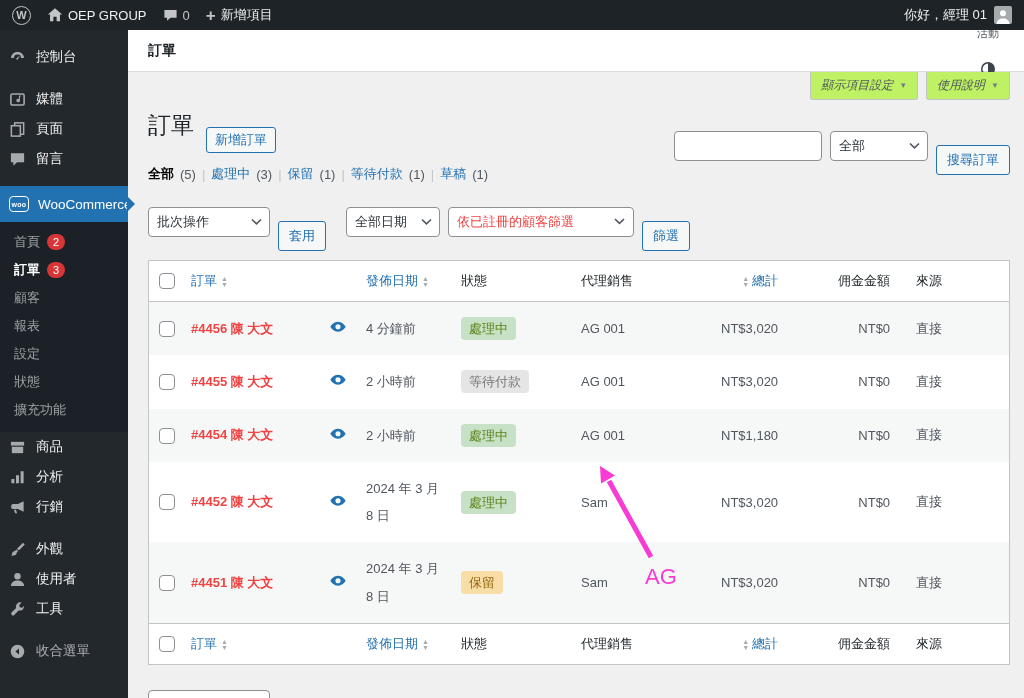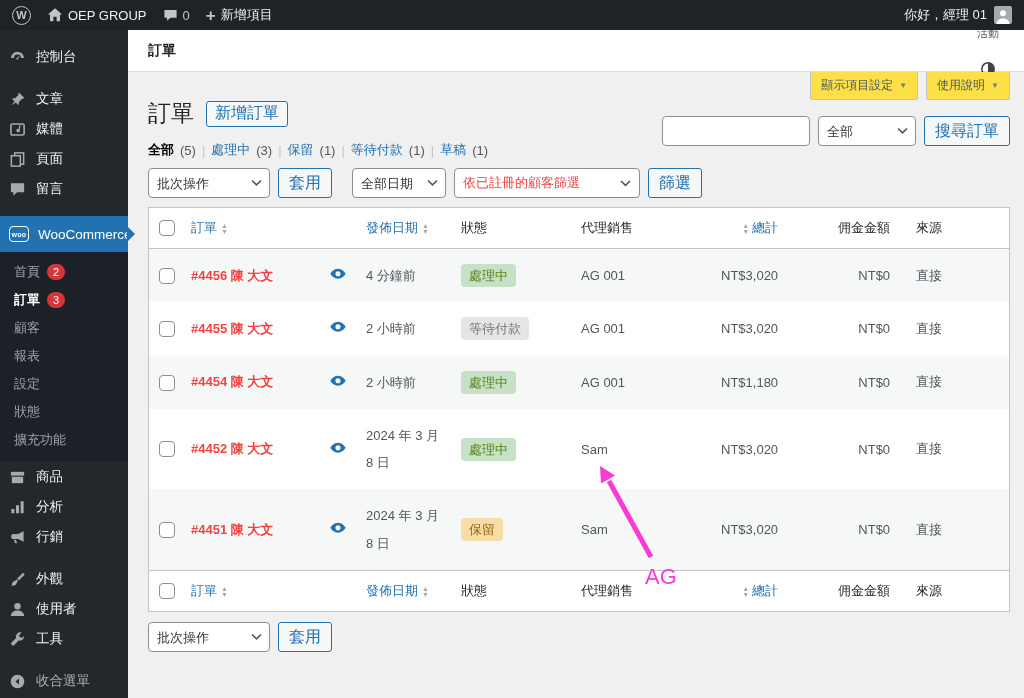--- a/index.html
+++ b/index.html
@@ -75,35 +75,36 @@
     height:42px; background:#fff; display:flex; align-items:center;
     padding:0 14px 0 20px; border-bottom:1px solid #dcdcde;
   }
   .header-title { font-size:14px; font-weight:bold; color:#1d2327; }
   .header-actions { margin-left:auto; display:flex; gap:20px;flex-direction:column; }
   .hact { display:flex; flex-direction:column; align-items:center; gap:2px; font-size:11px; color:#50575e; cursor:pointer; }
   .hact .ico { color:#3c434a; }
 
   .screen-tabs { position:absolute; top:42px; right:14px; display:flex; gap:8px; z-index:5; }
   .screen-tab {
-    background:#fde047; border:1px solid #c3c4c7; border-top:none;
+    background:#bef264; border:1px solid #c3c4c7; border-top:none;
     border-radius:0 0 3px 3px; padding:5px 10px; font-size:12px; color:#50575e;
-    display:flex; align-items:center; gap:6px; cursor:pointer;
+    display:flex; align-items:center; gap:6px; cursor:pointer;font-style:italic;
   }
   .screen-tab .caret { font-size:8px; color:#787c82; }
 
   .content { padding:26px 14px 0 20px; position:relative; }
 
   .title-row { display:flex; align-items:center; gap:12px; }
   .page-title { font-size:23px; font-weight:400; color:#1d2327; }
   .btn {
     display:inline-flex; align-items:center; justify-content:center;
     background:#f6f7f7; border:1px solid #2271b1; color:#2271b1;
-    border-radius:3px; font-size:16px; height:30px; padding:0 10px; cursor:pointer;
+    border-radius:3px; font-size:13px; height:30px; padding:0 10px; cursor:pointer;
     white-space:nowrap;
+    margin-top:29px;
   }
   .btn.small { height:26px; padding:0 8px; }
 
   .search-box { position:absolute; top:86px; right:14px; display:flex; gap:8px; align-items:center; }
   .search-input {
     width:148px; height:30px; border:1px solid #8c8f94; border-radius:4px;
     background:#fff; padding:0 8px; font-size:13px; font-family:inherit;
   }
 
   .filter-links { margin-top:12px; display:flex; align-items:center; gap:6px; font-size:13px; }
@@ -214,28 +215,20 @@
   <div class="menu-item">
     <span class="mico">
       <svg width="17" height="17" viewBox="0 0 18 18" fill="currentColor">
           <path d="M9 2.8a6.8 6.8 0 00-6.8 6.8h3.1A3.7 3.7 0 019 5.9a3.7 3.7 0 013.7 3.7h3.1A6.8 6.8 0 009 2.8z"></path>
           <path d="M8.2 9.6l3.6-2.8-2.3 3.9a.9.9 0 11-1.3-1.1z"></path>
         </svg>
     </span>
     <span>控制台</span>
   </div>
   <div class="menu-sep"></div>
-  <div class="menu-item">
-    <span class="mico">
-      <svg width="17" height="17" viewBox="0 0 18 18" fill="currentColor">
-          <path d="M10.6 1.6l5.8 5.8-2.7 1-3 3-.7 3.7-2.8-2.8-4.3 2.9 2.9-4.3L3 8.1l3.7-.7 3-3z"></path>
-        </svg>
-    </span>
-    <span>文章</span>
-  </div>
   <div class="menu-item">
     <span class="mico">
       <svg width="17" height="17" viewBox="0 0 18 18">
           <rect x="2" y="3.2" width="14" height="11.6" rx="1.5" fill="none" stroke="currentColor" stroke-width="1.7"></rect>
           <path d="M11.6 6v4.1a1.9 1.9 0 11-1.1-1.7V5l1.8-.5V6z" fill="currentColor"></path>
         </svg>
     </span>
     <span>媒體</span>
   </div>
   <div class="menu-item">

